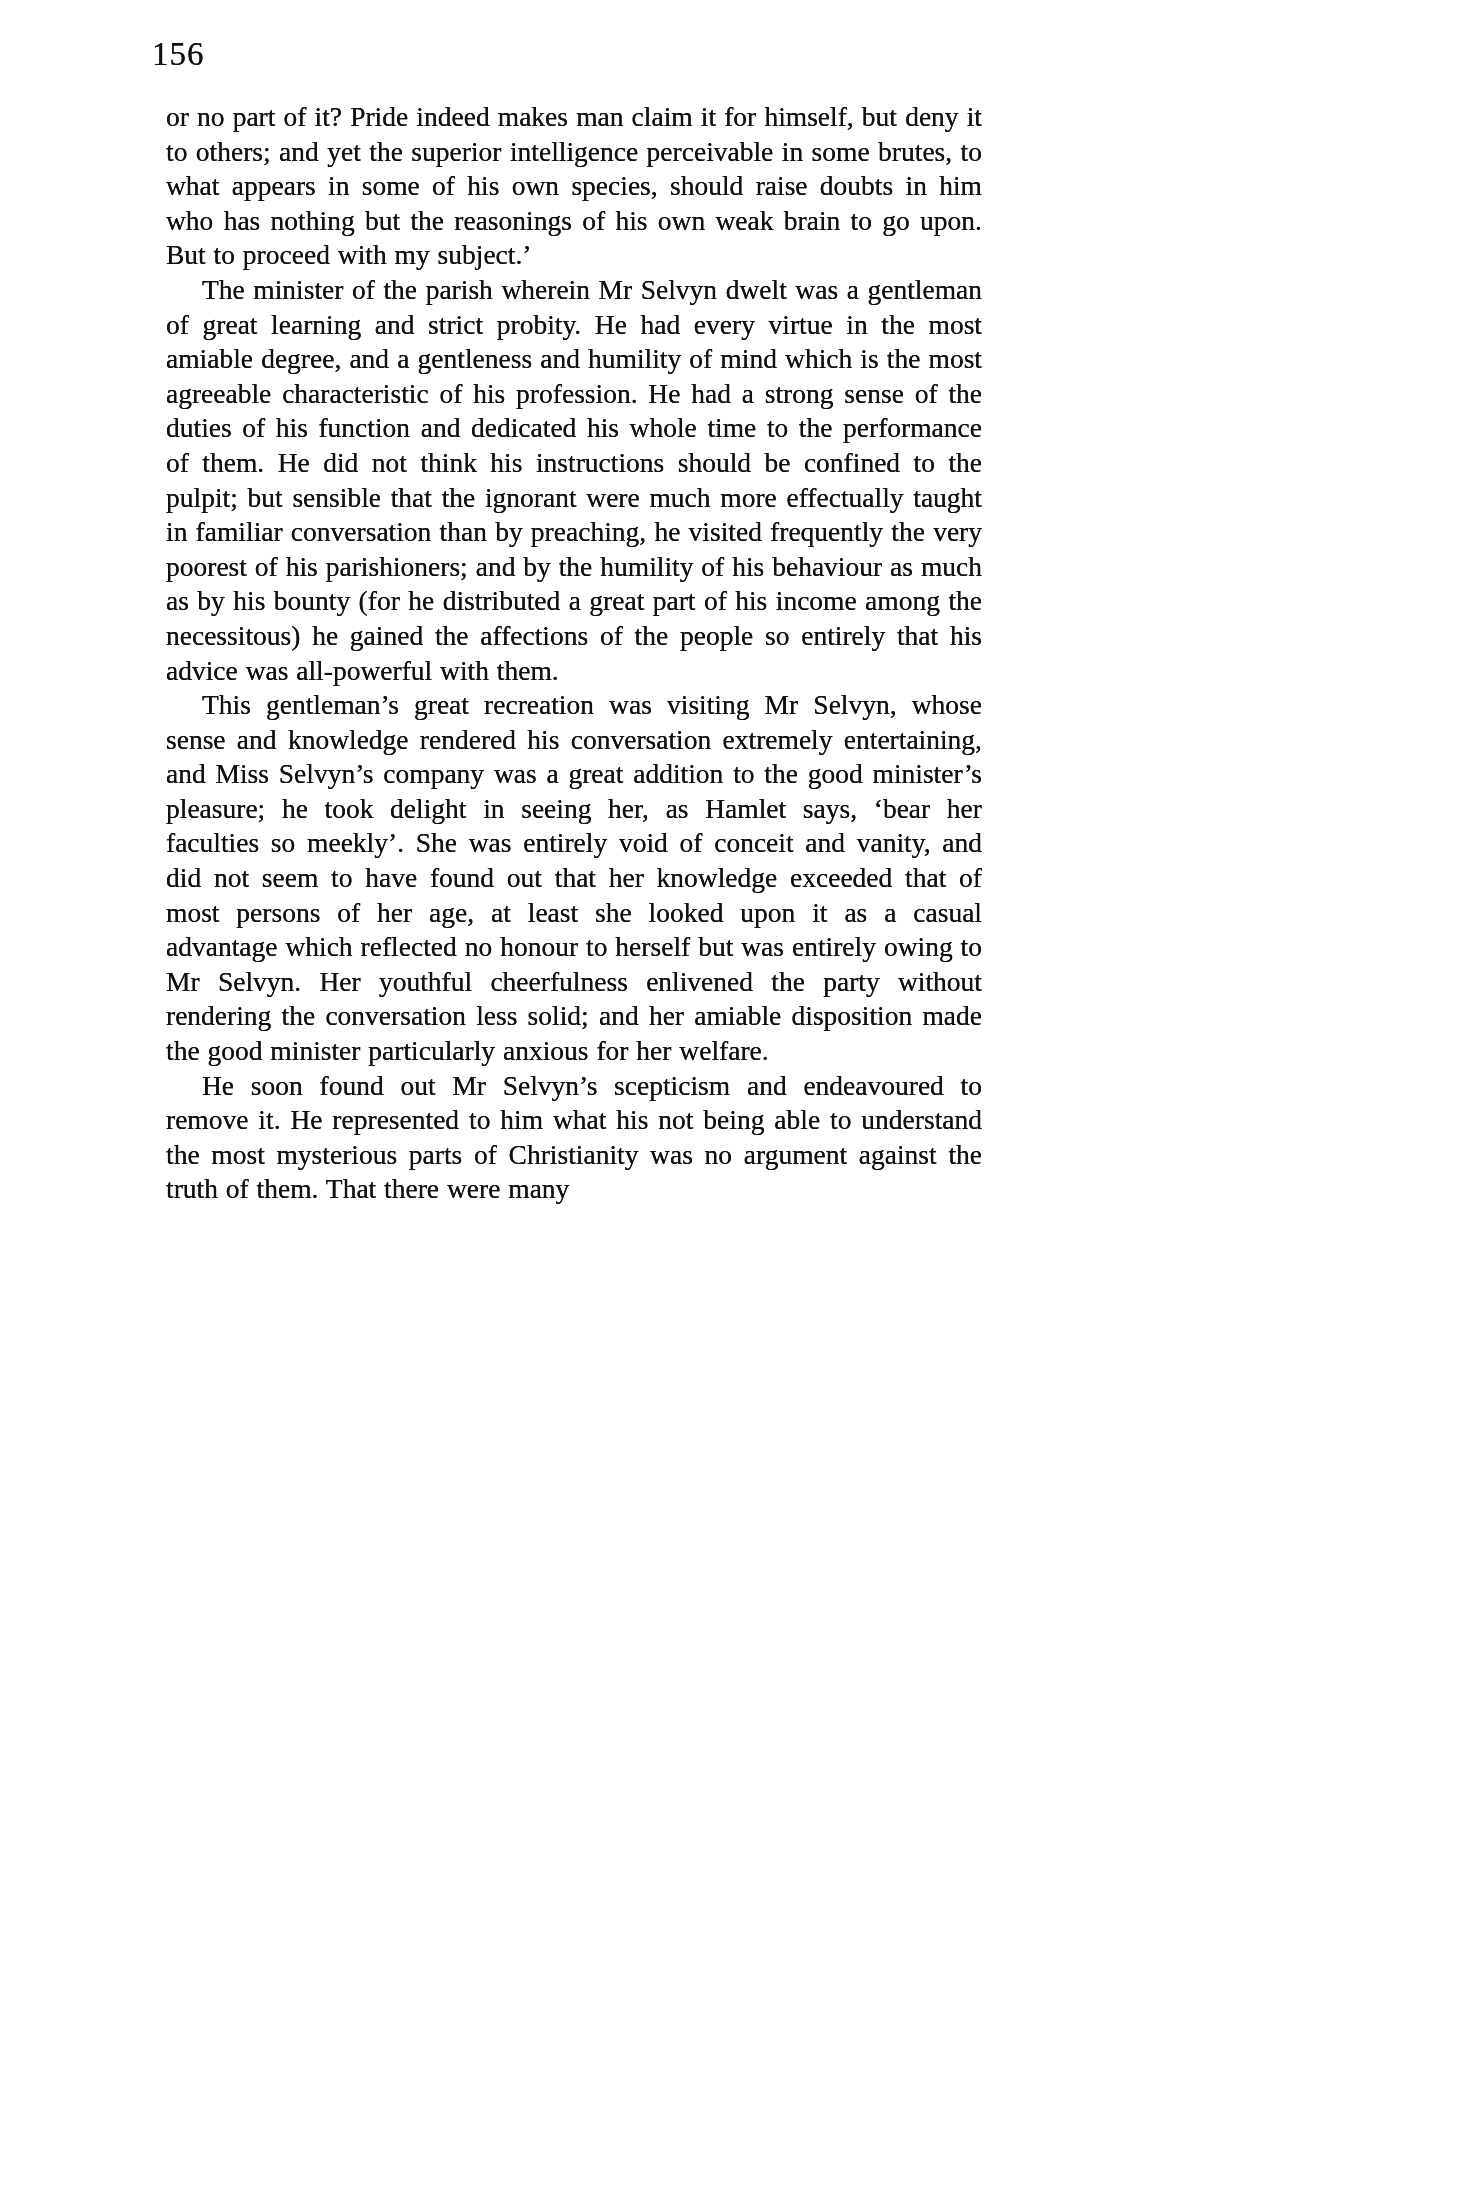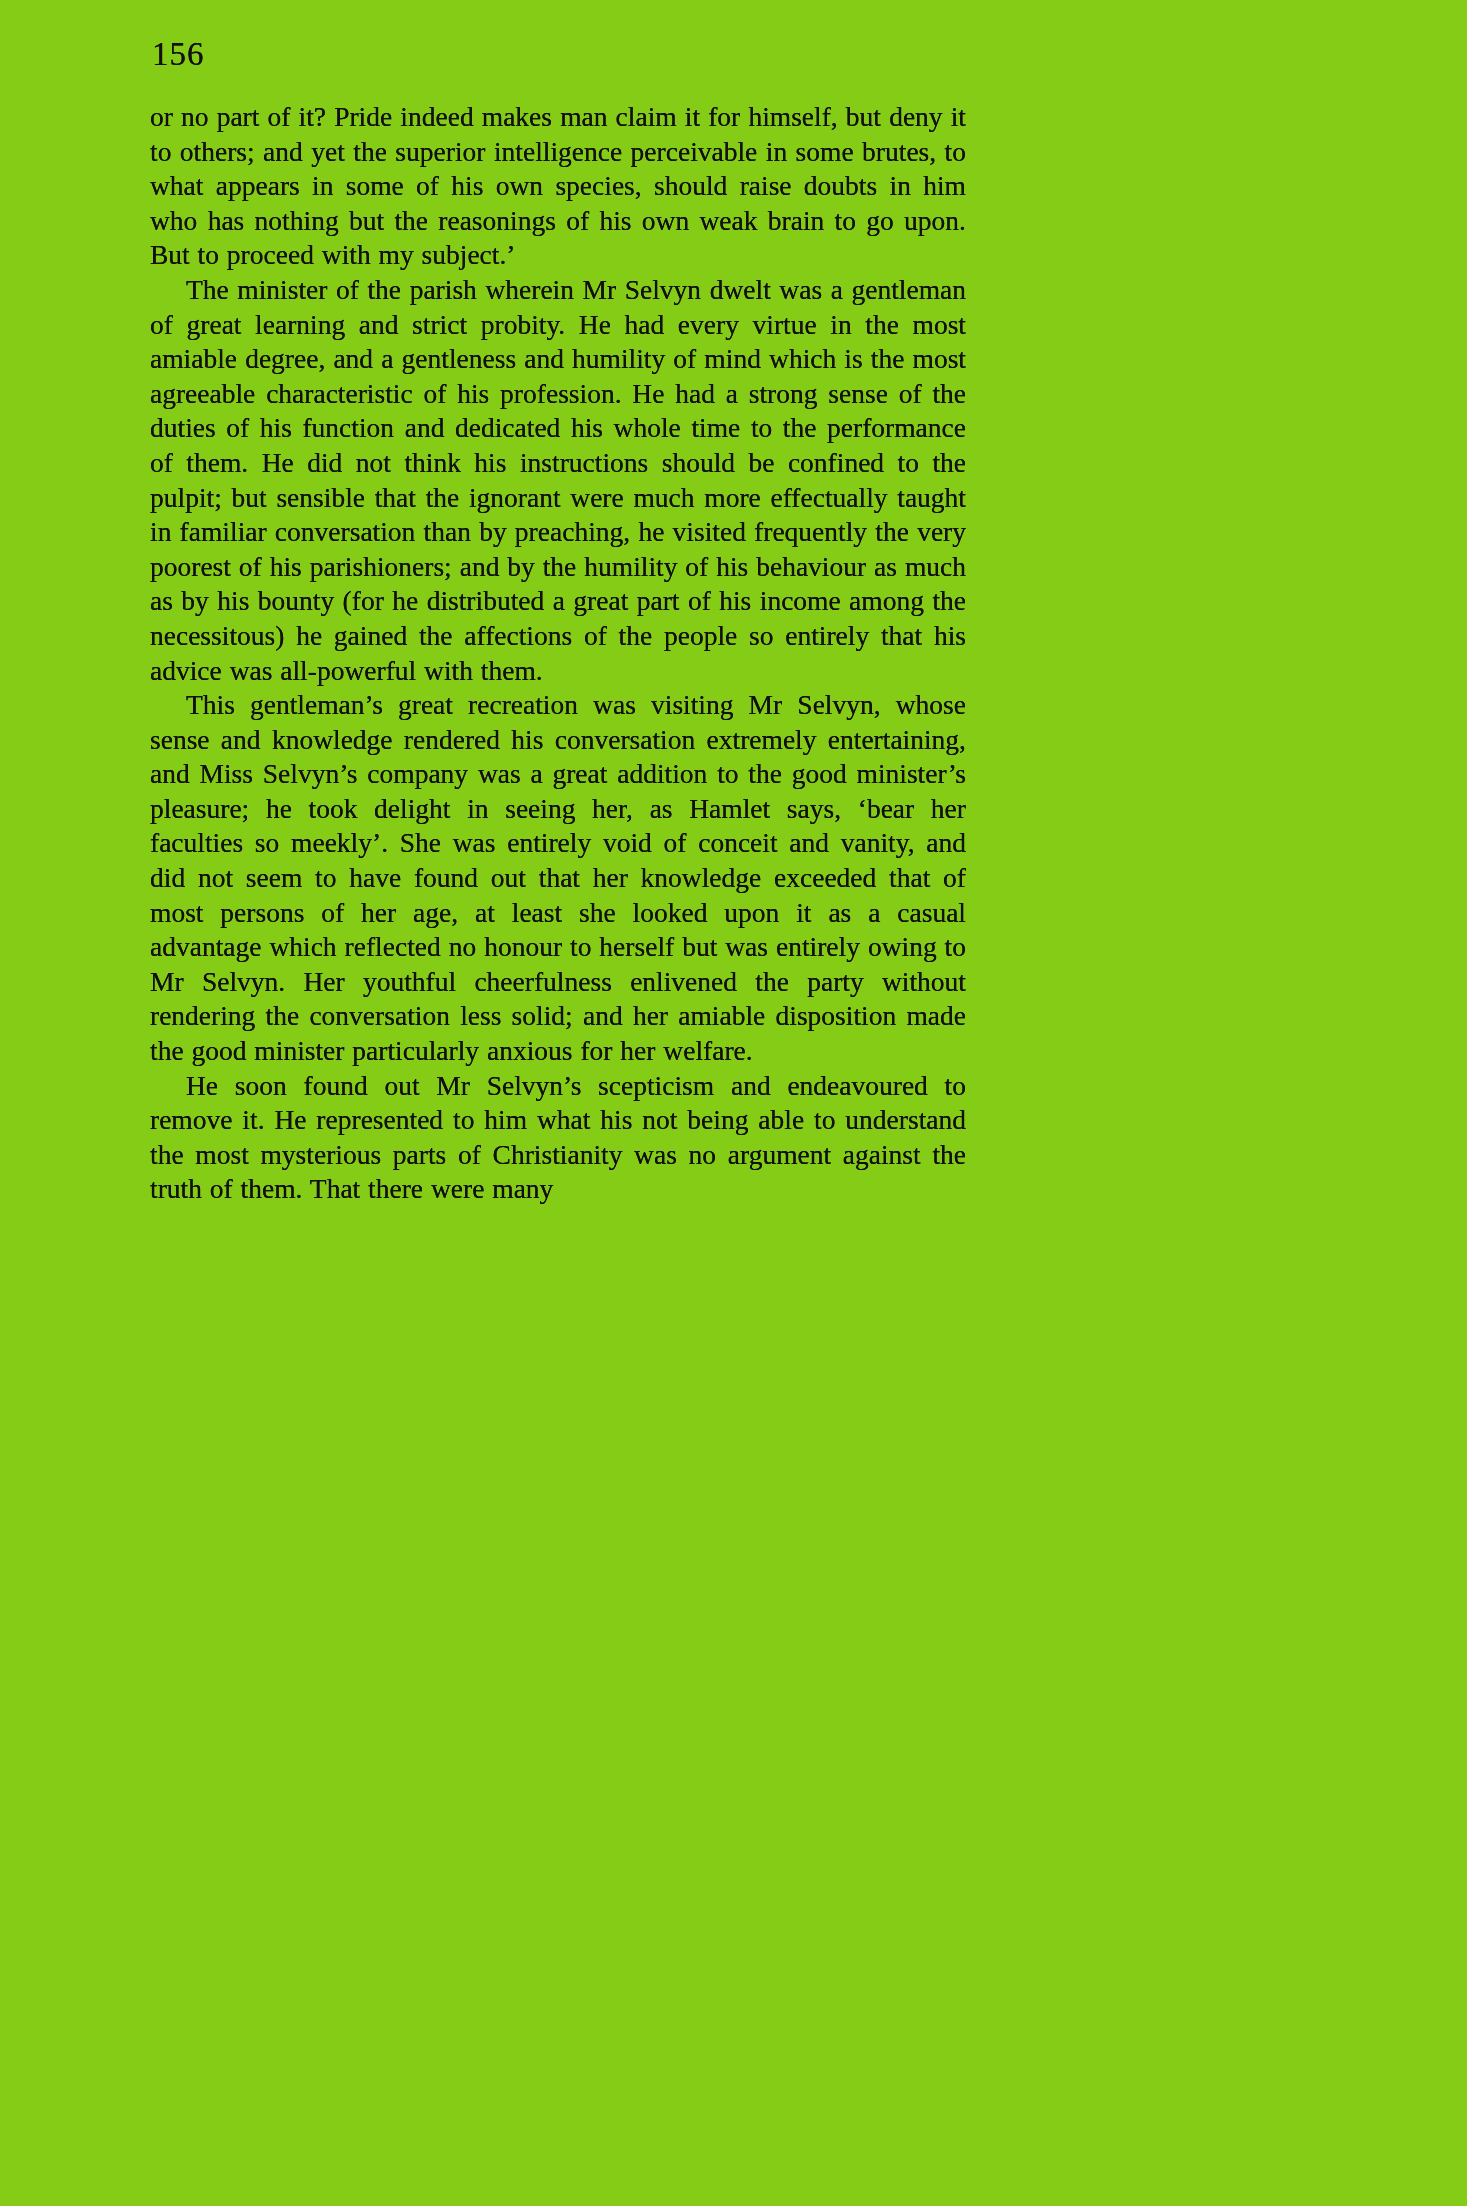--- a/index.html
+++ b/index.html
@@ -5,36 +5,36 @@
   html, body {
     margin: 0;
     padding: 0;
     background: #e8e8e6;
   }
   .page {
     position: relative;
     width: 1467px;
     height: 2206px;
     margin: 0 auto;
-    background: #84cc16;
+    background: #ffffff;
     color: #121110;
     font-family: "Liberation Serif", "DejaVu Serif", serif;
     overflow: hidden;
   }
   .page-number {
     position: absolute;
     left: 152px;
     top: 36px;
     font-size: 33px;
     letter-spacing: 1px;
     text-shadow: 0 0 0.5px currentColor;
   }
   .text-block {
     position: absolute;
-    left: 150px;
+    left: 166px;
     top: 100px;
     width: 816px;
   }
   .para {
     margin: 0;
     font-size: 27.5px;
     line-height: 34.6px;
     text-align: justify;
     text-indent: 36px;
     text-shadow: 0 0 0.5px currentColor;

